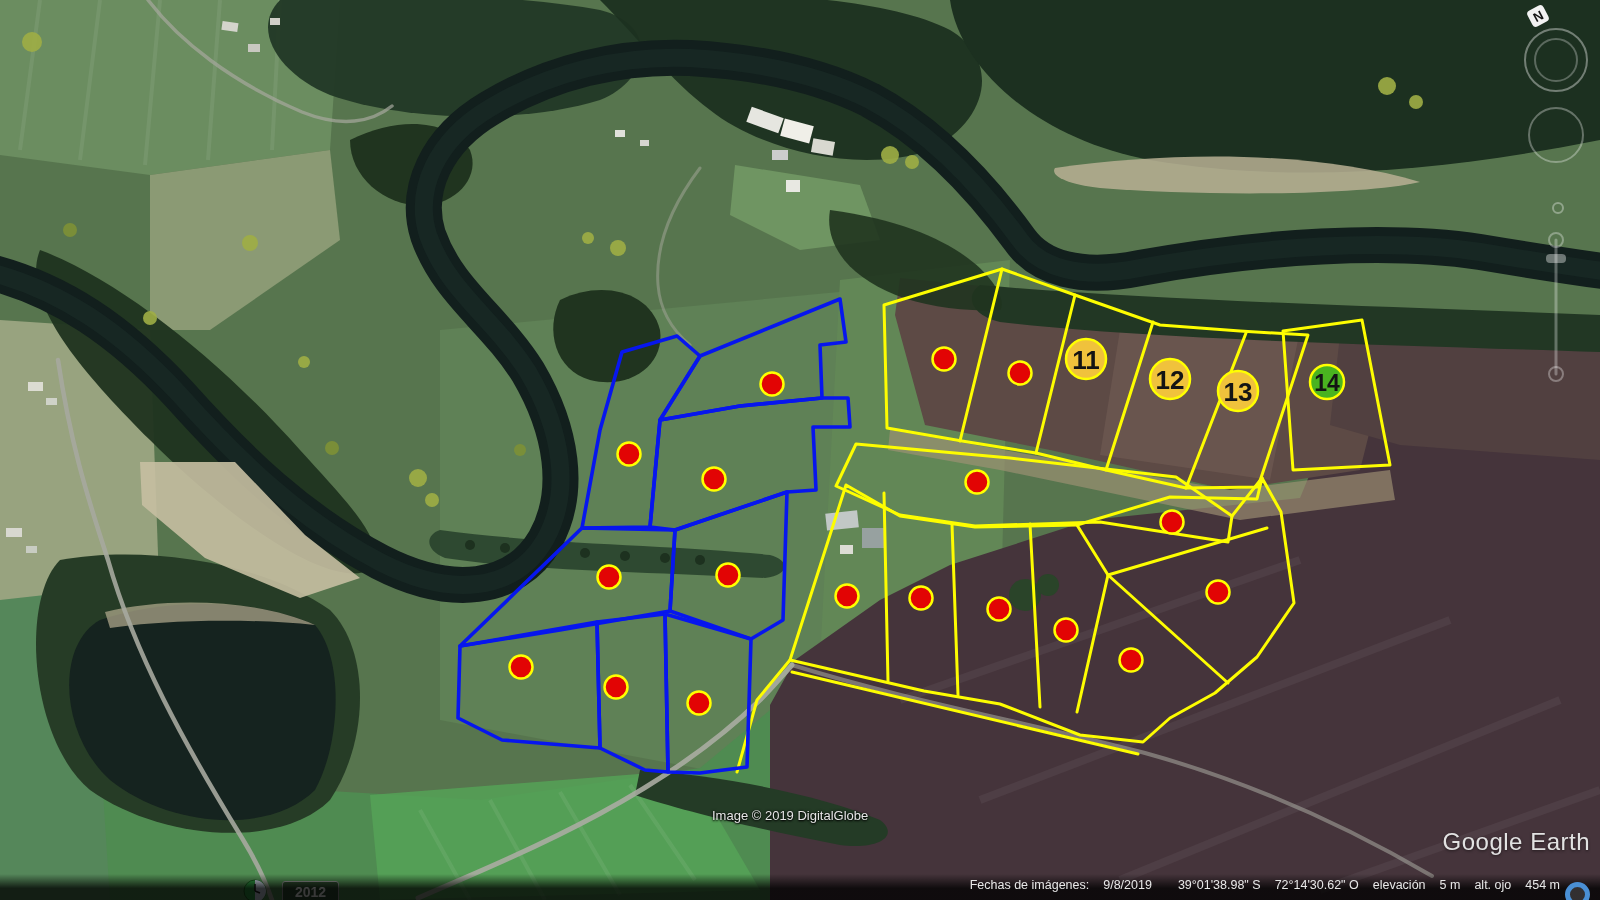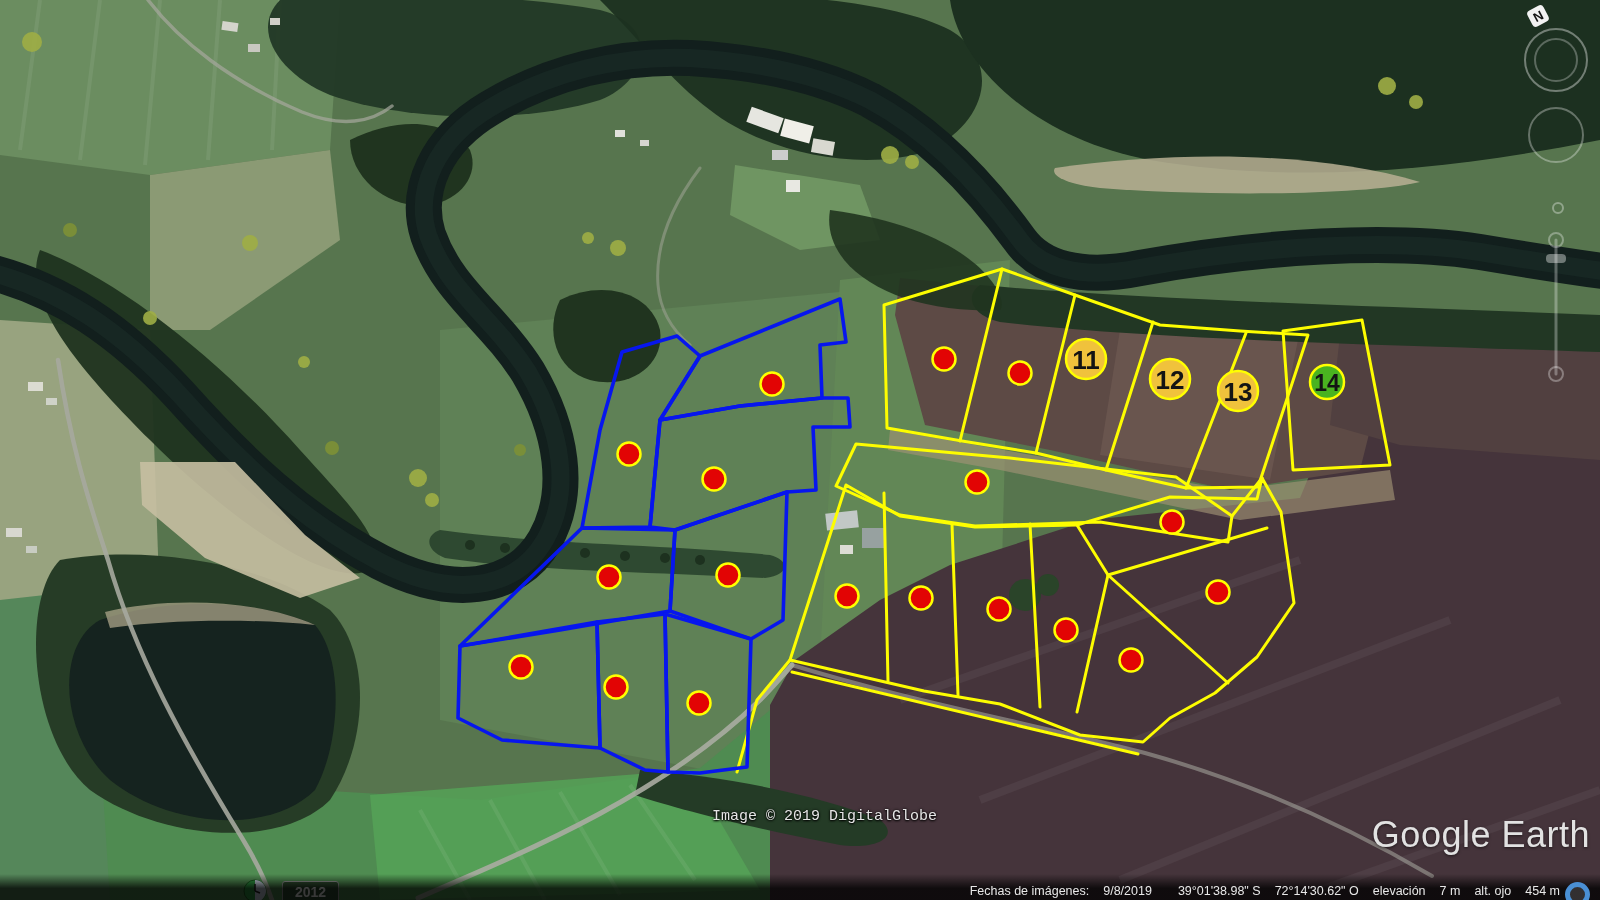--- a/index.html
+++ b/index.html
@@ -1,30 +1,30 @@
 <!DOCTYPE html>
 <html><head>
 <meta charset="utf-8">
 <style>
   html,body{margin:0;padding:0;background:#000;font-family:"Liberation Sans",sans-serif;}
   .stage{position:relative;width:1600px;height:900px;overflow:hidden;background:#57754e;}
   .stage svg.layer{position:absolute;left:0;top:0;width:1600px;height:900px;}
   
   .navctrl{position:absolute;left:1480px;top:0;width:120px;height:420px;}
   
-  .ge-logo{position:absolute;right:10px;bottom:44px;font-size:36px;color:#e2e2e2;
+  .ge-logo{position:absolute;right:10px;bottom:44px;font-size:24px;color:#e2e2e2;
            letter-spacing:.5px;text-shadow:0 1px 3px rgba(0,0,0,.55);}
   
-  .attrib{position:absolute;left:712px;top:808px;font-size:15px;color:#e6e6e6;
-          text-shadow:0 0 3px #000,0 1px 2px #000;font-family:Liberation Mono, monospace;}
+  .attrib{position:absolute;left:712px;top:808px;font-size:13px;color:#e6e6e6;
+          text-shadow:0 0 3px #000,0 1px 2px #000;}
   
   .statusbar{position:absolute;left:0;bottom:0;width:100%;height:26px;
              background:linear-gradient(to bottom,rgba(0,0,0,0),rgba(0,0,0,.78) 55%);
              display:flex;justify-content:flex-end;align-items:flex-end;
-             padding:0 40px 2px 0;box-sizing:border-box;gap:0;color:#e8e8e8;font-size:12.5px;}
+             padding:0 40px 8px 0;box-sizing:border-box;gap:0;color:#e8e8e8;font-size:12.5px;}
   .statusbar span{margin-left:14px;white-space:pre;}
   .stream-ring{position:absolute;right:10px;bottom:-7px;width:15px;height:15px;
                border:5px solid #4a8fd4;border-radius:50%;background:rgba(255,255,255,.15);}
   
   .clockwrap{position:absolute;left:243px;bottom:-3px;width:24px;height:24px;}
   .yearbadge{position:absolute;left:282px;bottom:-5px;height:24px;padding:2px 12px 0 12px;
              background:rgba(15,15,15,.5);border:1px solid #9a9a9a;border-radius:3px;
              color:#fff;font-weight:bold;font-size:14px;box-sizing:border-box;}
 </style>
 </head>
@@ -238,19 +238,19 @@
     <line x1="12" y1="12" x2="17" y2="14" stroke="#222" stroke-width="1.6"></line>
   </svg>
   <div class="yearbadge">2012</div>
 
   <div class="statusbar">
     <span>Fechas de imágenes:</span>
     <span>9/8/2019</span>
     <span style="margin-left:26px">39°01'38.98" S</span>
     <span>72°14'30.62" O</span>
     <span>elevación</span>
-    <span>7 m</span>
+    <span>5 m</span>
     <span>alt. ojo</span>
     <span>454 m</span>
   </div>
   <div class="stream-ring"></div>
 
 </div>
 
 </body></html>

